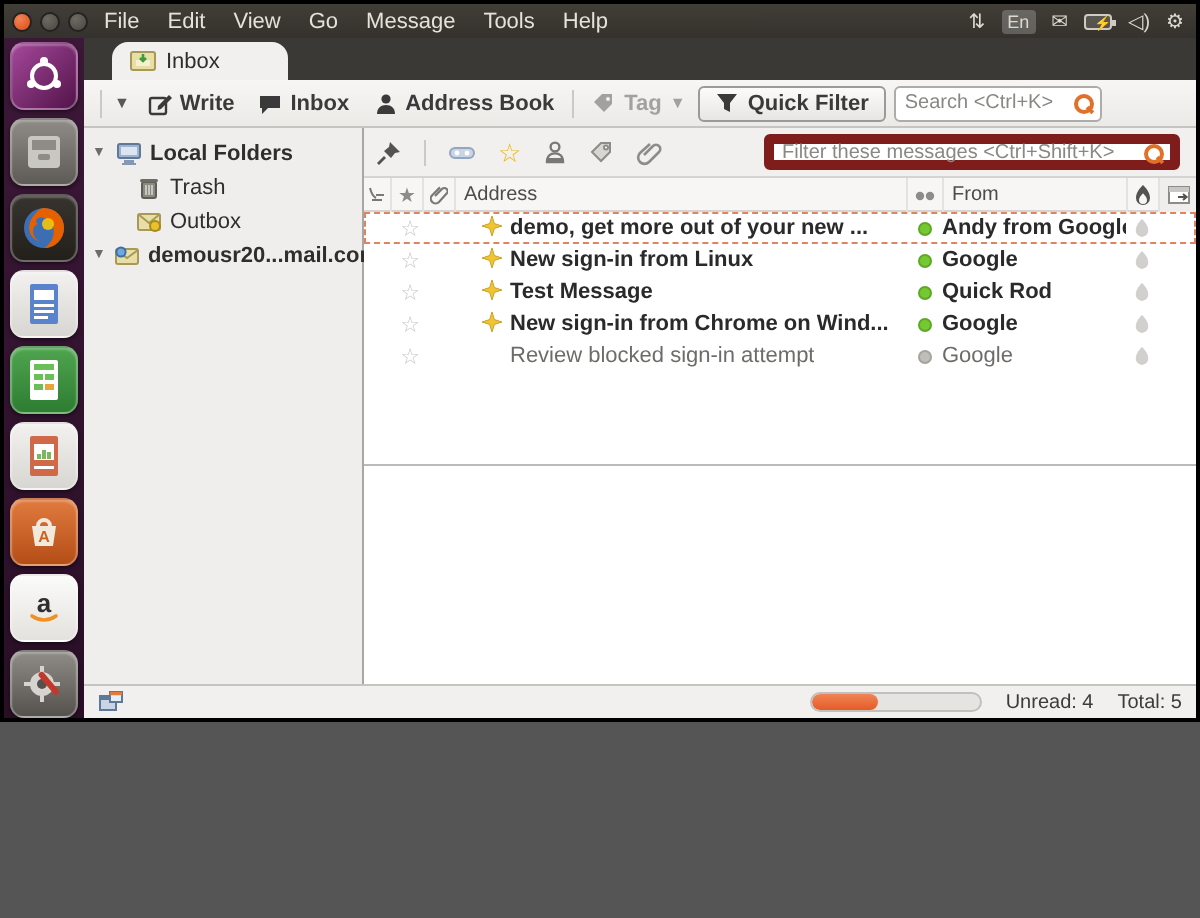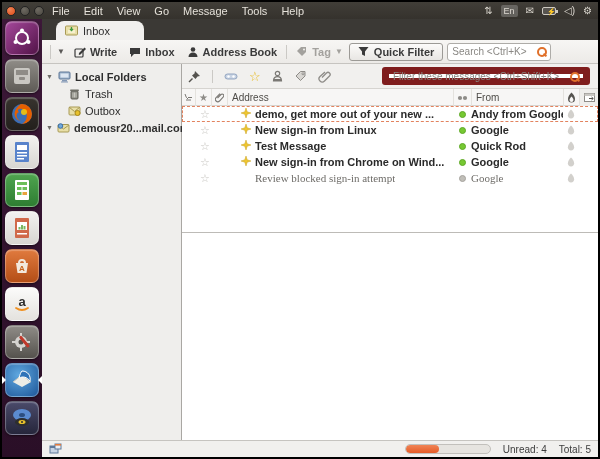--- a/index.html
+++ b/index.html
@@ -1,18 +1,18 @@
 <!DOCTYPE html>
 <html><head>
 <meta charset="utf-8">
 <style>
   * { box-sizing: border-box; margin: 0; padding: 0; }
   html,body { width:600px; height:459px; }
   body { font-family:"Liberation Sans", sans-serif; background:#555; }
-  .window { width:600px; height:459px; border:2px solid #000; background:#fff;
+  .window { width:600px; height:361px; border:2px solid #000; background:#fff;
             display:flex; flex-direction:column; overflow:hidden; }
 
   
   .top-panel { height:17px; flex:0 0 17px; background:linear-gradient(#413E38,#35322D);
                display:flex; align-items:center; color:#E6E2DA; font-size:11px; }
   .win-btns { display:flex; gap:4px; margin:0 8px 0 4px; }
   .wbtn { width:10px; height:10px; border-radius:50%; border:1px solid #222;
           display:inline-block; }
   .wbtn.close { background:radial-gradient(circle at 35% 30%,#F08456,#DF4B16); }
   .wbtn.minmax { background:radial-gradient(circle at 35% 30%,#6E6A62,#4A4740); }
@@ -85,39 +85,39 @@
   .frow.selected { background:#D8D6D1; }
   .ficon { width:13px; height:12px; flex:0 0 13px; }
 
   .mail-pane { flex:1; display:flex; flex-direction:column; background:#fff; min-width:0; }
 
   .filter-bar { height:25px; flex:0 0 25px; background:#F1F0EE; border-bottom:1px solid #D6D4D0;
                 display:flex; align-items:center; padding:0 6px; gap:11px; }
   .fsep { width:1px; height:13px; background:#CBC9C5; }
   .fstar { color:#E6B819; font-size:13px; line-height:13px; }
   .fspacer { flex:1; }
-  .filter-input { border:7px solid #7f1d1d; background:#fff; border-radius:3px; height:18px;
+  .filter-input { border:5px solid #7f1d1d; background:#fff; border-radius:3px; height:18px;
                   width:208px; display:flex; align-items:center; padding:0 4px;
                   color:#8A8884; font-size:10px; margin-right:2px; }
   .filter-input .ph { flex:1; overflow:hidden; white-space:nowrap; }
 
   .cols { display:grid; grid-template-columns:14px 16px 16px 1fr 18px 92px 16px 18px;
           align-items:center; }
   .col-header { height:17px; flex:0 0 17px; background:#F7F6F5; border-bottom:1px solid #D6D4D0;
                 font-size:10px; color:#4E4C48; }
   .col-header > div { height:17px; display:flex; align-items:center; padding-left:4px;
                       border-right:1px solid #E4E2DE; }
   .col-header > div:last-child { border-right:none; background:#EFEEEC; justify-content:center;
                                  padding-left:0; }
   .col-header .cicon { justify-content:center; padding-left:0; }
 
   .msg-row { height:16px; font-size:11px; color:#2A2A2A; border:1px dashed transparent; }
   .msg-row.focused { border-color:#E2835F; }
   .msg-row.unread .subj-text, .msg-row.unread .from-text { font-weight:bold; }
-  .msg-row.read .subj-text, .msg-row.read .from-text { color:#6E6C68;font-family:Liberation Serif, serif; }
+  .msg-row.read .subj-text, .msg-row.read .from-text { color:#6E6C68; }
   .row-star { text-align:center; color:#C9C7C3; font-size:11px; }
   .subj-cell { display:flex; gap:4px; padding-left:12px; overflow:hidden; }
   .subj-text { white-space:nowrap; overflow:hidden; }
   .dot-cell { display:flex; justify-content:center; }
   .dot { width:7px; height:7px; border-radius:50%; }
   .dot.green { background:#76C832; border:1px solid #5EA826; }
   .dot.grey { background:#C0BEB8; border:1px solid #A5A39D; }
   .from-text { white-space:nowrap; overflow:hidden; }
   .junk-cell { display:flex; justify-content:center; }
 

